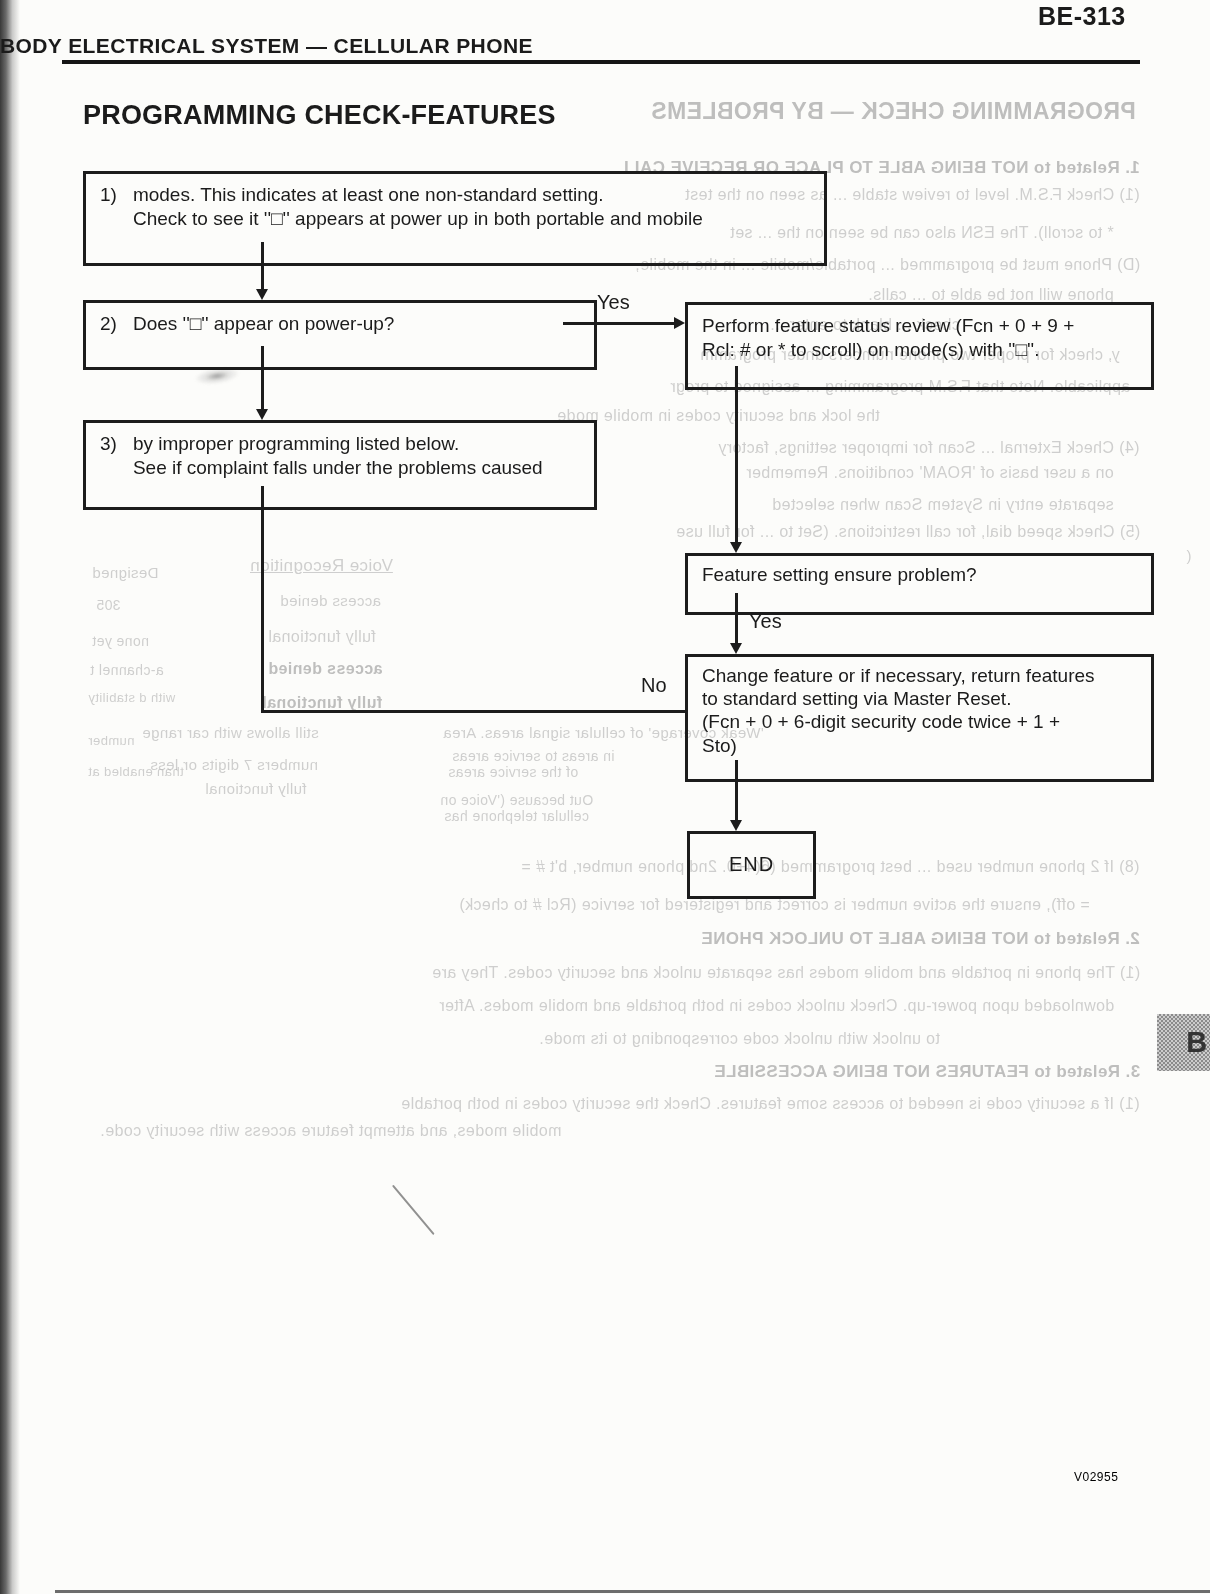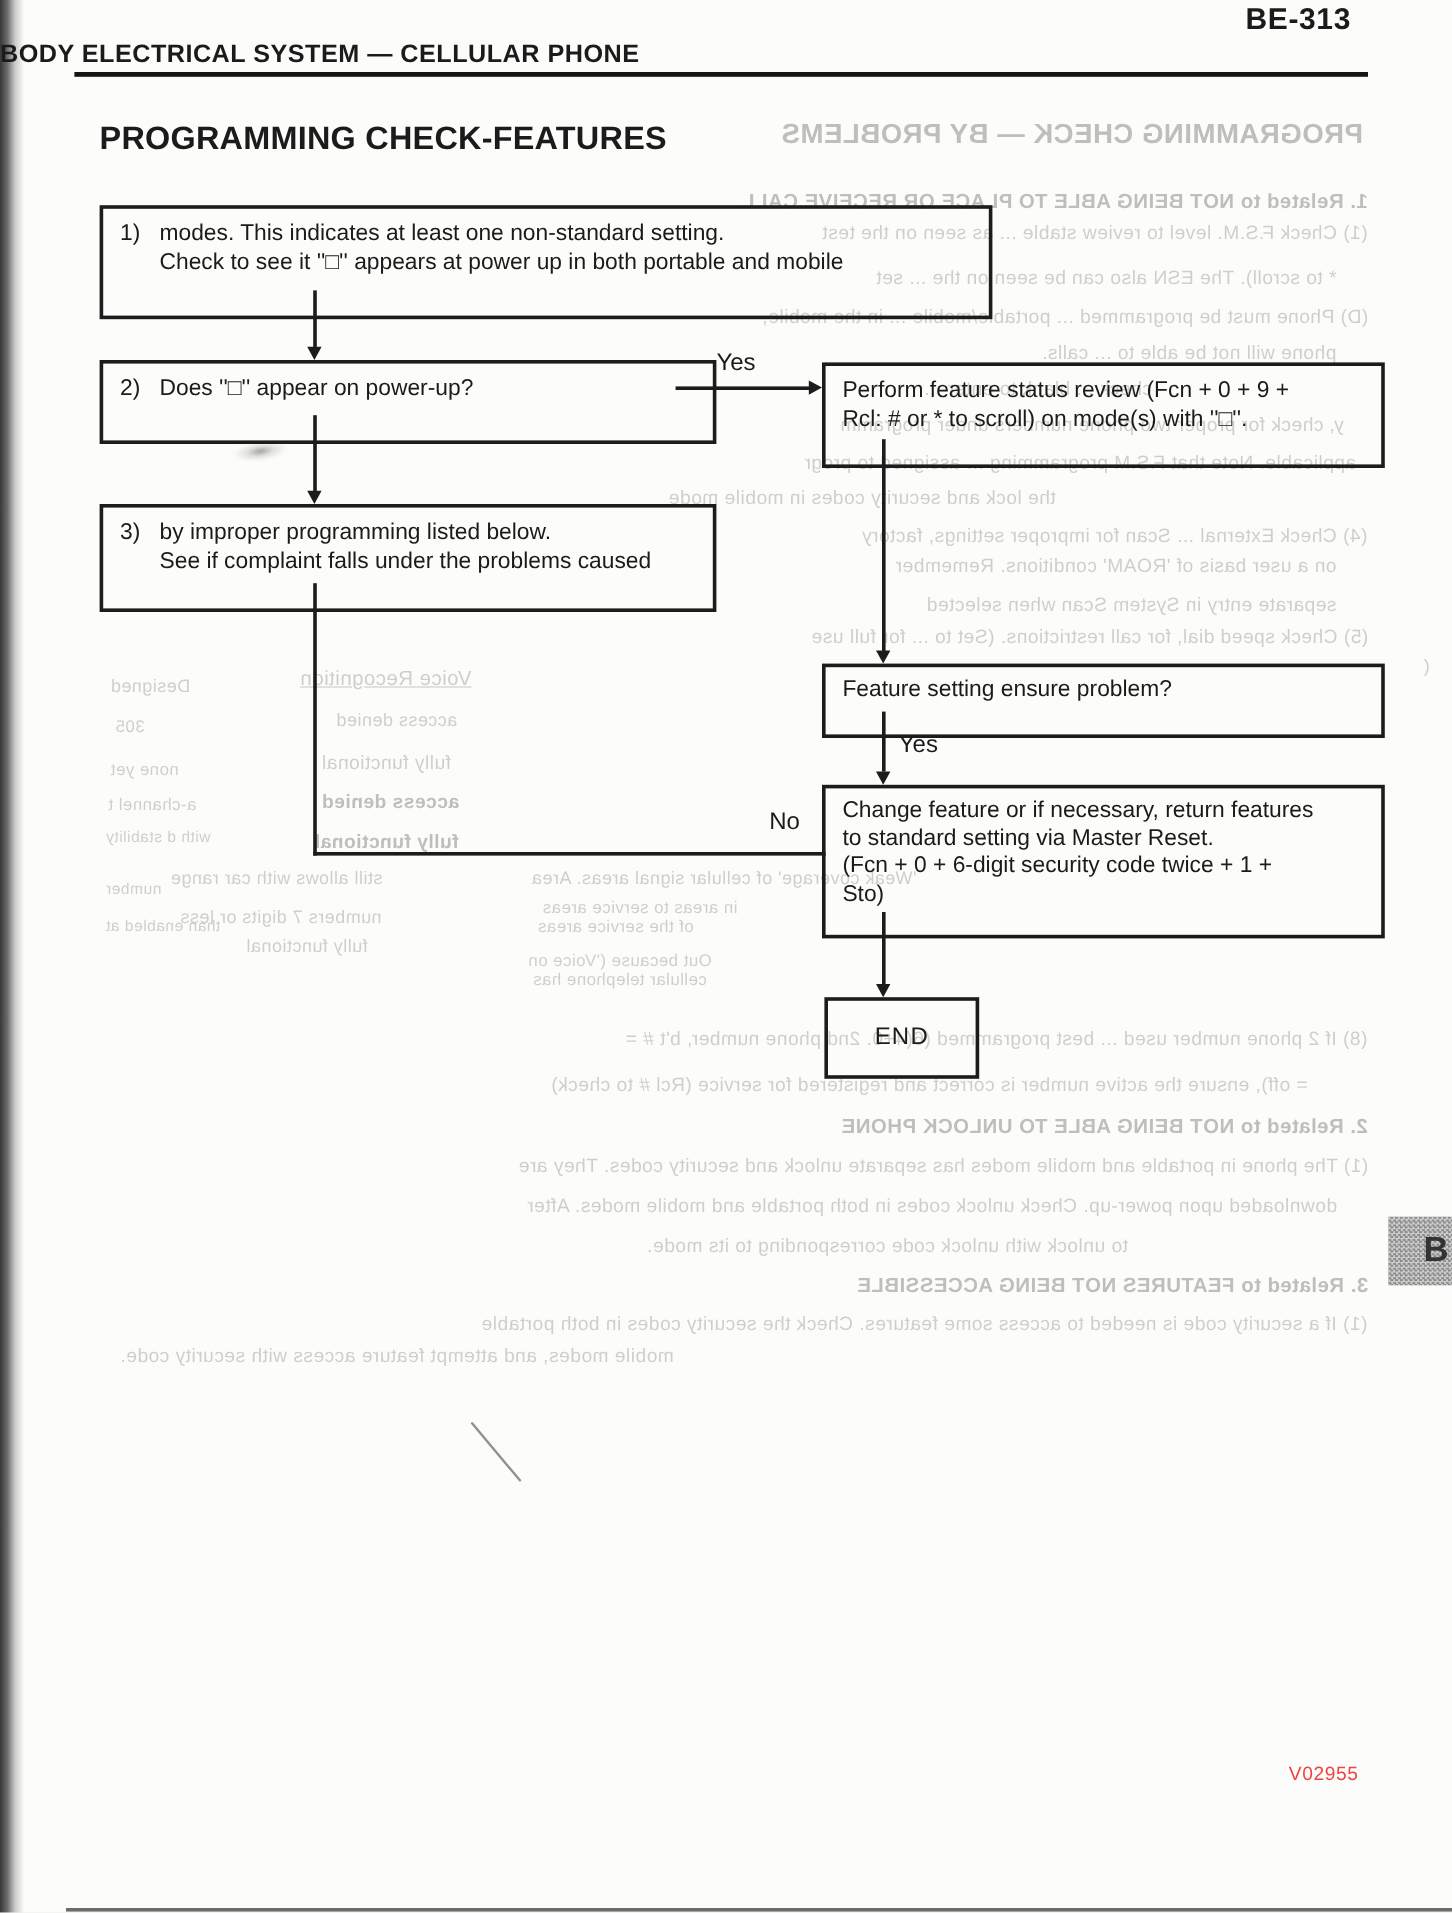--- a/index.html
+++ b/index.html
@@ -22,21 +22,21 @@
   .bleed{position:absolute;white-space:nowrap;transform:scaleX(-1);
     color:#a6a6a6;opacity:.52;filter:blur(.5px);letter-spacing:.4px;}
   .bleed.bb{font-weight:bold;color:#929292;opacity:.58;}
   .bleed.uu{text-decoration:underline;}
   
   .hdr{position:absolute;z-index:2;}
   .page-number{left:1038px;top:2px;font-size:25px;font-weight:bold;letter-spacing:.5px;}
   .header-title{left:0;top:34px;width:1210px;text-align:left;font-size:21px;font-weight:bold;letter-spacing:.4px;}
   .header-rule{left:62px;top:60px;width:1078px;height:4px;background:#151515;}
   .section-title{left:83px;top:100px;font-size:27px;font-weight:bold;letter-spacing:.2px;}
-  .figure-code{left:1074px;top:1470px;font-size:16px;color:#ef4444;letter-spacing:.5px;}
+  .figure-code{left:1074px;top:1470px;font-size:12px;color:#000000;letter-spacing:.5px;}
   
   .fc{position:absolute;z-index:2;}
   .fcbox{border:3px solid #1c1c1c;background:transparent;display:flex;gap:16px;
     padding:9px 14px;font-size:19px;line-height:1.28;}
   .fcbox .num{flex:0 0 auto;}
   .fcbox .txt{flex:1 1 auto;}
   .box1{left:83px;top:171px;width:710px;height:71px;}
   .box2{left:83px;top:300px;width:480px;height:46px;}
   .box3{left:83px;top:420px;width:480px;height:66px;}
   .boxp{left:685px;top:302px;width:435px;height:64px;}

